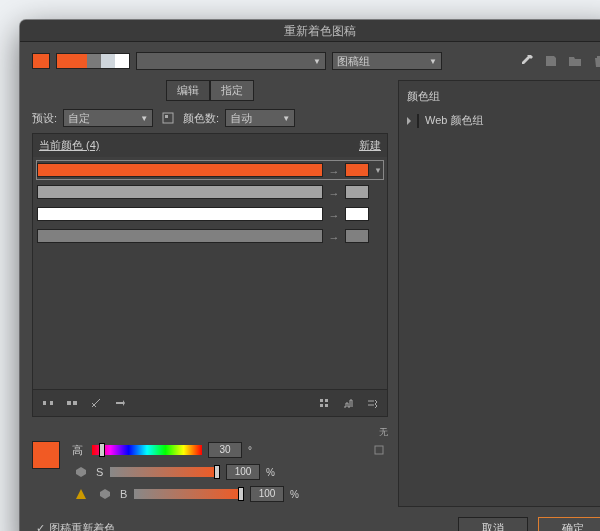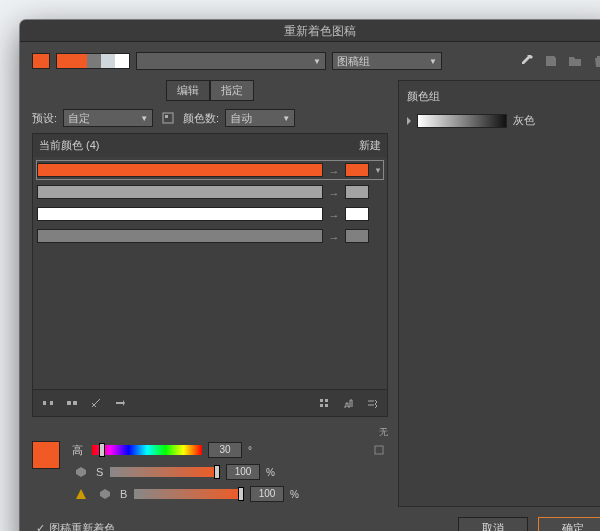--- a/index.html
+++ b/index.html
@@ -29,21 +29,21 @@
   .leftcol { flex: 1; display: flex; flex-direction: column; min-width: 0; }
   .rightcol { width: 210px; background: #3f3f3f; border: 1px solid #2a2a2a; padding: 6px; position: relative; }
   .tabs { display: flex; gap: 0; justify-content: center; margin-bottom: 8px; }
   .tab { padding: 2px 10px; border: 1px solid #222; background: #4a4a4a; font-size: 11px; }
   .tab.active { background: #5a5a5a; }
   .row { display: flex; align-items: center; gap: 6px; margin-bottom: 6px; }
   .lbl { color: #ccc; font-size: 11px; }
   .dd { height: 18px; background: #5e5e5e; border: 1px solid #222; display: flex; align-items: center; padding: 0 4px; gap: 4px; }
   .dd .arrow { font-size: 8px; margin-left: auto; }
   .panel { background: #3f3f3f; border: 1px solid #2a2a2a; flex: 1; display: flex; flex-direction: column; min-height: 0; }
-  .panelhdr { display: flex; justify-content: space-between; padding: 4px 6px; background: #3a3a3a; font-size: 11px; }
+  .panelhdr { display: flex; justify-content: space-between; padding: 4px 6px; background: #3a3a3a; font-size: 11px; text-decoration: underline; }
   .colorlist { flex: 1; overflow: auto; padding: 4px; }
   .colorrow { display: flex; align-items: center; gap: 4px; margin-bottom: 4px; height: 18px; }
   .colorrow.selected { outline: 1px solid #888; }
   .bigbar { flex: 1; height: 14px; border: 1px solid #222; }
   .arrowto { width: 14px; text-align: center; color: #999; font-size: 11px; }
   .smallbar { width: 24px; height: 14px; border: 1px solid #222; }
   .panelftr { display: flex; justify-content: space-between; padding: 4px 6px; background: #3a3a3a; border-top: 1px solid #2a2a2a; }
   .footericons { display: flex; gap: 6px; }
   .slidergroup { margin-top: 8px; }
   .sliderrow { display: flex; align-items: center; gap: 6px; margin-bottom: 4px; height: 18px; }
@@ -278,22 +278,33 @@
             </div>
           </div>
         </div>
       </div>
 
       <div class="rightcol">
         <div class="righthdr">颜色组</div>
         <div id="groups">
             <div class="groupitem">
               <div class="tri"></div>
-              <div class="gradbar grays"></div>
-              <span>灰色</span>
+              <div class="web">
+                <div style="background:#ff0000"></div>
+                <div style="background:#f06"></div>
+                <div style="background:#f0f"></div>
+                <div style="background:#909"></div>
+                <div style="background:#06f"></div>
+                <div style="background:#0cf"></div>
+                <div style="background:#0c6"></div>
+                <div style="background:#6c0"></div>
+                <div style="background:#cc0"></div>
+                <div style="background:#f90"></div>
+              </div>
+              <span>Web 颜色组</span>
             </div>
           </div>
 
       </div>
     </div>
 
     <div class="footer">
       <div class="checkrow">
         <span>✓</span>
         <span>图稿重新着色</span>

